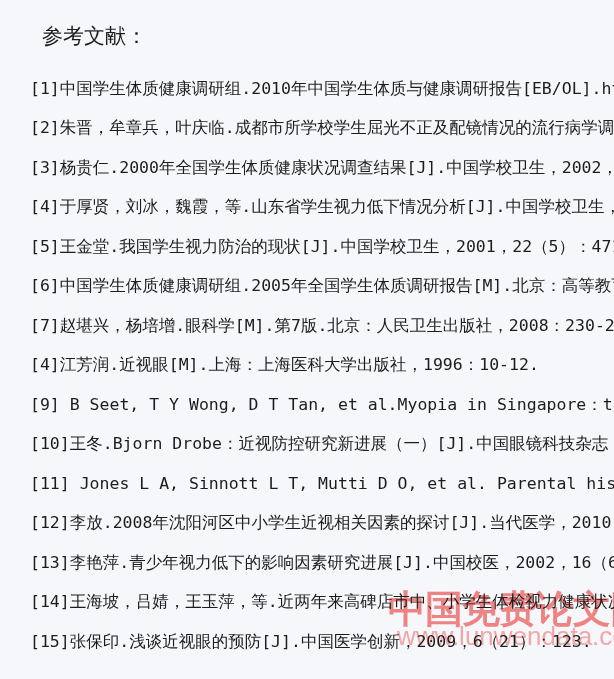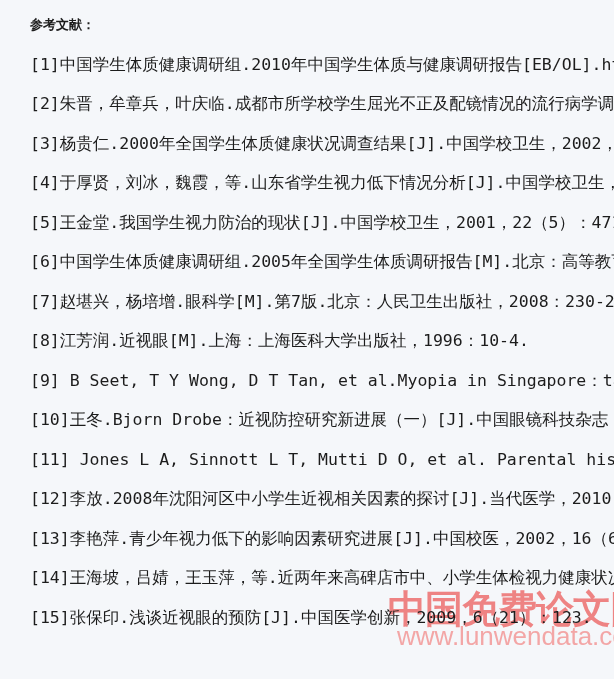--- a/index.html
+++ b/index.html
@@ -12,24 +12,24 @@
     width: 614px;
     height: 679px;
     background: #f5f7fa;
     overflow: hidden;
     box-sizing: border-box;
     padding: 5px 0 0 30px;
     font-family: "DejaVu Sans Mono", "Liberation Mono", monospace;
     color: #1c1c1c;
   }
   .heading {
-    font-size: 13px;
-    font-weight: bold;
+    font-size: 21px;
+    font-weight: normal;
     line-height: 39.5px;
-    margin: 0;
+    margin: 12px;
     position: relative;
     z-index: 2;
     white-space: nowrap;
   }
   .ref-line {
     font-size: 16.5px;
     line-height: 39.5px;
     white-space: nowrap;
     position: relative;
     z-index: 2;
@@ -86,21 +86,21 @@
   <h2 class="heading">参考文献：</h2>
 
   <div id="ref-list">
       <div class="ref-line">[1]中国学生体质健康调研组.2010年中国学生体质与健康调研报告[EB/OL].http：/</div>
       <div class="ref-line">[2]朱晋，牟章兵，叶庆临.成都市所学校学生屈光不正及配镜情况的流行病学调查[</div>
       <div class="ref-line">[3]杨贵仁.2000年全国学生体质健康状况调查结果[J].中国学校卫生，2002，23（1</div>
       <div class="ref-line">[4]于厚贤，刘冰，魏霞，等.山东省学生视力低下情况分析[J].中国学校卫生，200</div>
       <div class="ref-line">[5]王金堂.我国学生视力防治的现状[J].中国学校卫生，2001，22（5）：471-472.</div>
       <div class="ref-line">[6]中国学生体质健康调研组.2005年全国学生体质调研报告[M].北京：高等教育出版</div>
       <div class="ref-line">[7]赵堪兴，杨培增.眼科学[M].第7版.北京：人民卫生出版社，2008：230-232，26</div>
-      <div class="ref-line">[8]江芳润.近视眼[M].上海：上海医科大学出版社，1996：10-4.</div>
+      <div class="ref-line">[4]江芳润.近视眼[M].上海：上海医科大学出版社，1996：10-12.</div>
       <div class="ref-line">[9] B Seet, T Y Wong, D T Tan, et al.Myopia in Singapore：taking a public</div>
       <div class="ref-line">[10]王冬.Bjorn Drobe：近视防控研究新进展（一）[J].中国眼镜科技杂志，2014，</div>
       <div class="ref-line">[11] Jones L A, Sinnott L T, Mutti D O, et al. Parental history of myopia</div>
       <div class="ref-line">[12]李放.2008年沈阳河区中小学生近视相关因素的探讨[J].当代医学，2010，16（</div>
       <div class="ref-line">[13]李艳萍.青少年视力低下的影响因素研究进展[J].中国校医，2002，16（6）：5</div>
       <div class="ref-line">[14]王海坡，吕婧，王玉萍，等.近两年来高碑店市中、小学生体检视力健康状况的</div>
       <div class="ref-line">[15]张保印.浅谈近视眼的预防[J].中国医学创新，2009，6（21）：123.</div>
     </div>
 
 

